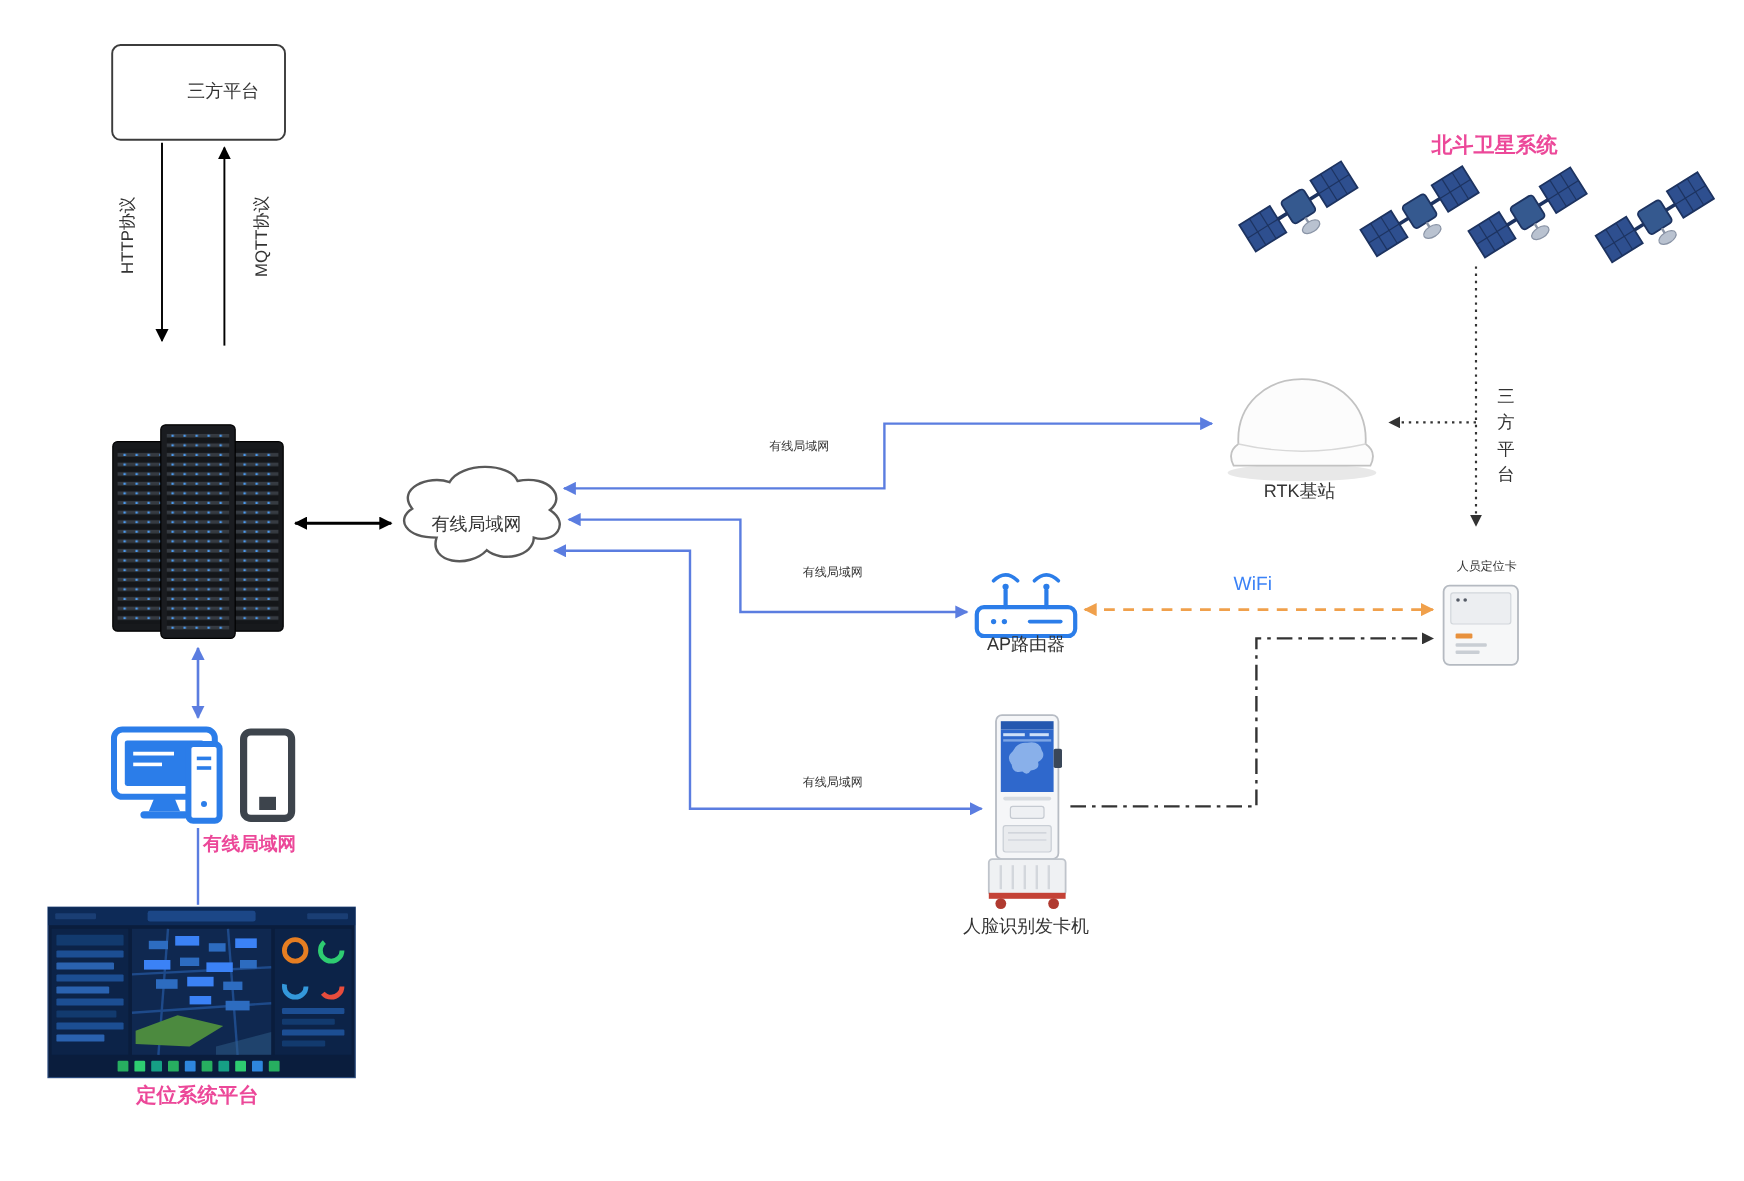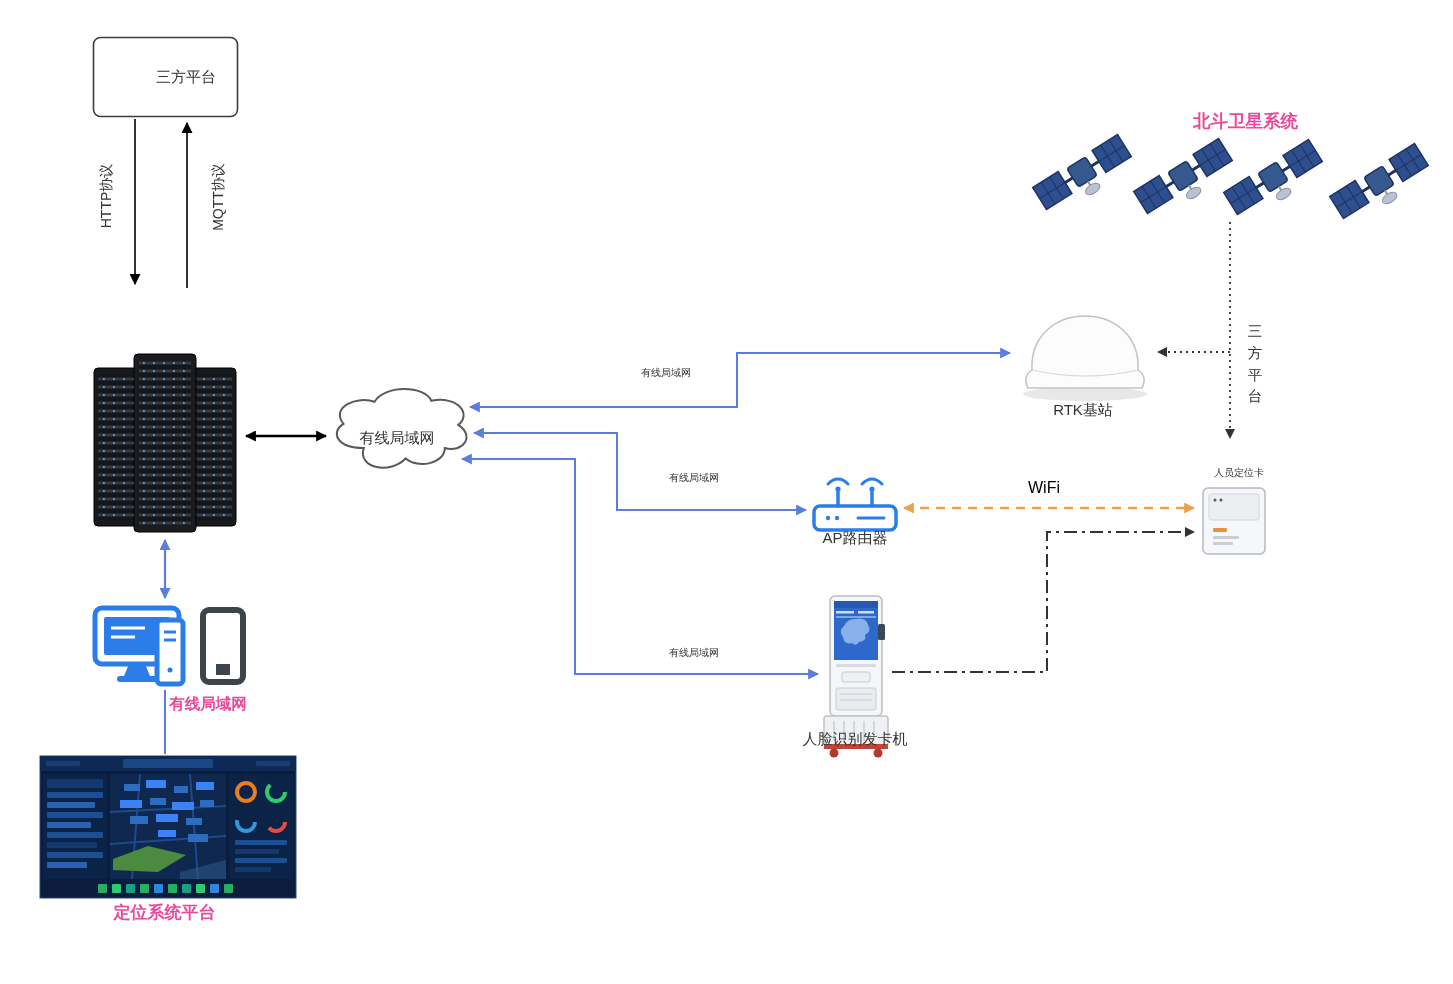--- a/index.html
+++ b/index.html
@@ -6,21 +6,21 @@
   html,body { background:#ffffff; }
   body { font-family:"Liberation Sans","DejaVu Sans",sans-serif; }
   .canvas { position:relative; width:1453px; height:984px; background:#fff; overflow:hidden; }
   .canvas svg.layer { position:absolute; left:0; top:0; }
   .lbl { position:absolute; color:#333; font-size:15px; text-align:center; line-height:1.3; }
   .sm   { font-size:10px; }
   .bold { font-weight:700; color:#ec4899; }
   .box-center { display:flex; align-items:center; justify-content:center;padding-left:41px; }
   .rot  { transform:translate(-50%,-50%) rotate(-90deg); white-space:nowrap; font-size:14px; }
   .vtext{ word-break:break-all; line-height:1.5; font-size:14.5px; }
-  .wifi { color:#000000; font-size:16px; }
+  .wifi { color:#3b82f6; font-size:16px; }
 </style>
 </head>
 <body>
 
 <div class="canvas">
 
 <svg class="layer" width="1453" height="984" viewBox="0 0 1453 984">
   <defs>
     <marker id="mBlack" viewBox="0 0 10 10" refX="9" refY="5" markerUnits="userSpaceOnUse" markerWidth="11" markerHeight="11" orient="auto-start-reverse">
       <path d="M0,0 L10,5 L0,10 Z" fill="#000000"></path>
@@ -249,19 +249,19 @@
 <div class="lbl bold" style="left:1163px;top:110px;width:165px;font-size:17.5px;">北斗卫星系统</div>
 
 <div class="lbl vtext" style="left:1246px;top:321px;width:18px;">三方平台</div>
 
 <div class="lbl sm" style="left:1178px;top:466px;width:122px;">人员定位卡</div>
 
 <div class="lbl" style="left:795px;top:528px;width:120px;">AP路由器</div>
 
 <div class="lbl wifi" style="left:1004px;top:478px;width:80px;">WiFi</div>
 
-<div class="lbl" style="left:775px;top:731px;width:160px;font-family:Liberation Mono, monospace;">人脸识别发卡机</div>
+<div class="lbl" style="left:775px;top:763px;width:160px;">人脸识别发卡机</div>
 
 <div class="lbl bold" style="left:152px;top:694px;width:112px;font-size:15.5px;">有线局域网</div>
 
 <div class="lbl bold" style="left:72px;top:902px;width:185px;font-size:17px;">定位系统平台</div>
 
 </div>
 
 </body></html>

